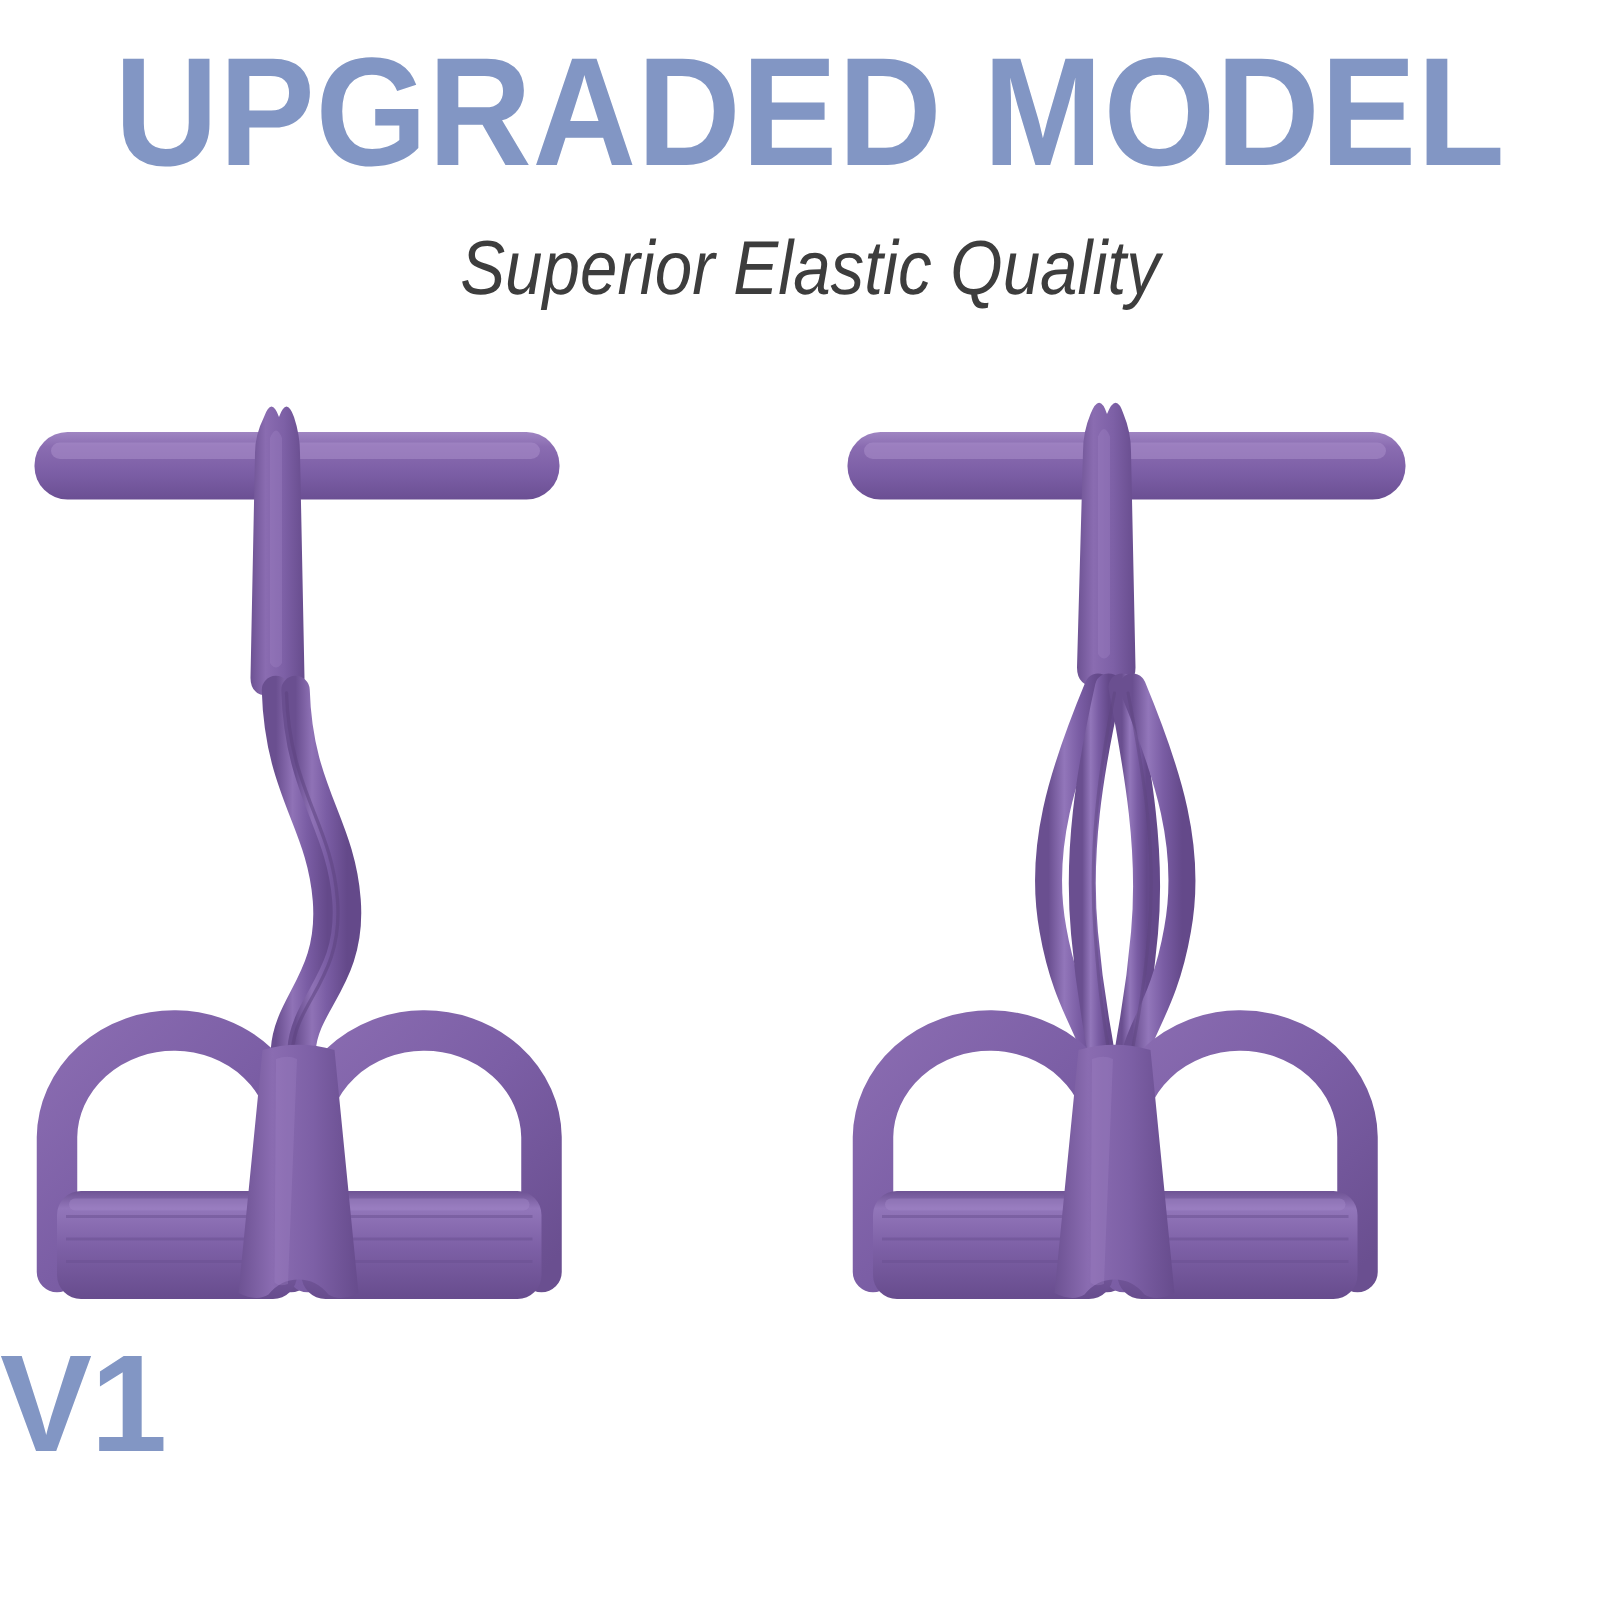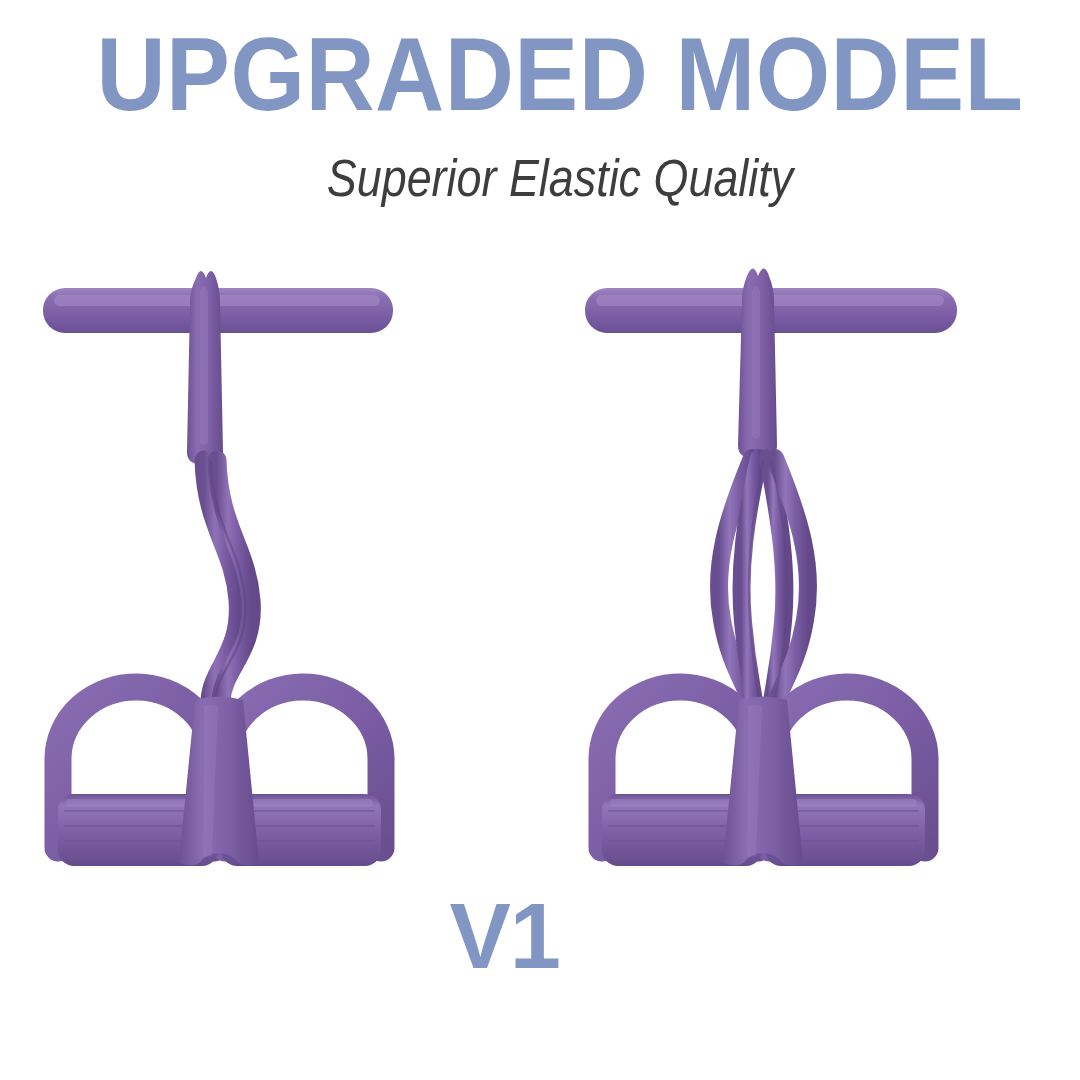--- a/index.html
+++ b/index.html
@@ -11,21 +11,20 @@
     width: 1080px;
     height: 1080px;
     font-family: "Liberation Sans", sans-serif;
     overflow: hidden;
     position: relative;
   }
   .page {
     position: absolute;
     inset: 0;
     background: #ffffff;
-    margin-left: 20px;
   }
 
   
   .header {
     position: absolute;
     top: 0;
     left: 0;
     width: 1080px;
     text-align: center;
   }
@@ -80,21 +79,21 @@
   .labels {
     position: absolute;
     top: 890px;
     left: 0;
     width: 1080px;
     height: 120px;
     display: flex;
   }
   .label-cell {
     width: 540px;
-    text-align: right;
+    text-align: left;
   }
   .version-label {
     font-family: "Liberation Sans", sans-serif;
     font-weight: 700;
     font-size: 92px;
     line-height: 1;
     color: #8296c4;
     letter-spacing: -1px;
   }
 </style>

